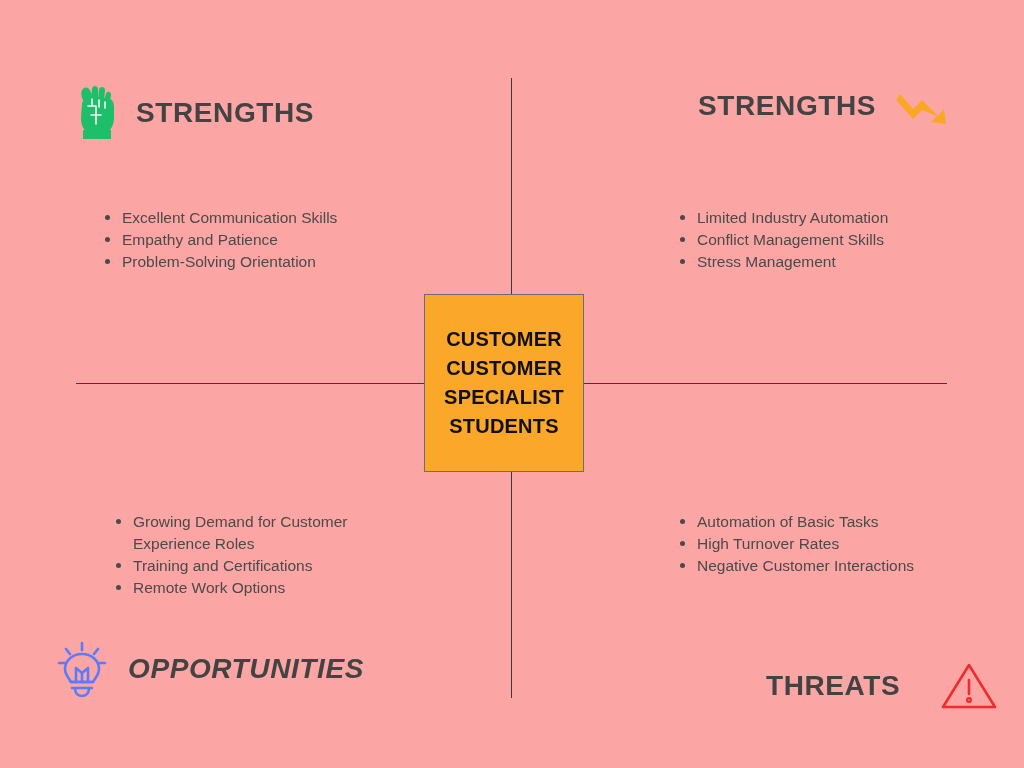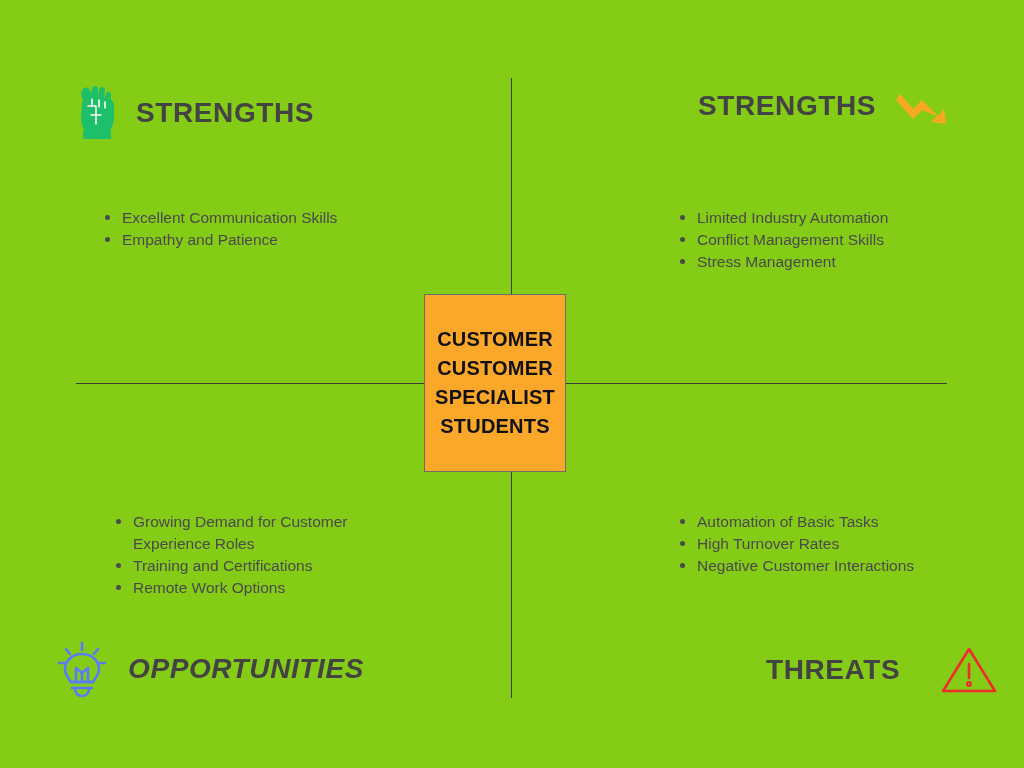--- a/index.html
+++ b/index.html
@@ -11,21 +11,21 @@
     height: 768px;
     background: #fdf9f7;
     font-family: "Liberation Sans", sans-serif;
     overflow: hidden;
   }
 
   #swot-canvas {
     position: relative;
     width: 1024px;
     height: 768px;
-    background: #84cc16;
+    background: #fca5a5;
   }
 
   
   .divider-vertical {
     position: absolute;
     left: 511px;
     top: 78px;
     width: 1px;
     height: 620px;
     background: #3b3b3b;
@@ -54,21 +54,21 @@
     white-space: nowrap;
   }
   .quad-icon {
     display: block;
     line-height: 0;
   }
 
   #header-strengths   { left: 72px;  top: 84px; }
   #header-weaknesses  { left: 698px; top: 84px; }
   #header-opportunities { left: 54px; top: 638px; font-style: italic; }
-  #header-threats     { left: 766px; top: 644px; gap: 40px; }
+  #header-threats     { left: 766px; top: 660px; gap: 40px; }
 
   
   .quad-list {
     position: absolute;
     margin: 16px;
     padding: 0;
     list-style: none;
     color: #4a4a4a;
     font-size: 15.5px;
     line-height: 22px;
@@ -92,21 +92,21 @@
   #list-strengths     { left: 84px;  top: 191px; width: 340px; }
   #list-weaknesses    { left: 659px; top: 191px; width: 320px; }
   #list-opportunities { left: 95px;  top: 495px; width: 270px; }
   #list-threats       { left: 659px; top: 495px; width: 320px; }
 
   
   #center-box {
     position: absolute;
     left: 424px;
     top: 294px;
-    width: 142px;
+    width: 160px;
     height: 178px;
     background: #fba72a;
     border: 1px solid #6d6d6d;
     box-sizing: border-box;
     display: flex;
     flex-direction: column;
     align-items: center;
     justify-content: center;
     text-align: center;
   }
@@ -146,20 +146,21 @@
           <path d="M19 31 L29 31"></path>
         </g>
       </svg>
     </span>
     <span class="title">STRENGTHS</span>
   </div>
 
   <ul class="quad-list" id="list-strengths">
     <li>Excellent Communication Skills</li>
     <li>Empathy and Patience</li>
+    <li>Problem-Solving Orientation</li>
   </ul>
 
   <div class="quad-header" id="header-weaknesses">
     <span class="title">STRENGTHS</span>
     <span class="quad-icon">
       <svg width="58" height="44" viewBox="0 0 58 44">
         <path d="M6 10 L19 25 L28 16 L44 32 L50 25 L52 40 L37 38 L43 32 L28 26 L19 35 L2 16 Z" fill="#f9a825"></path>
       </svg>
     </span>
   </div>

